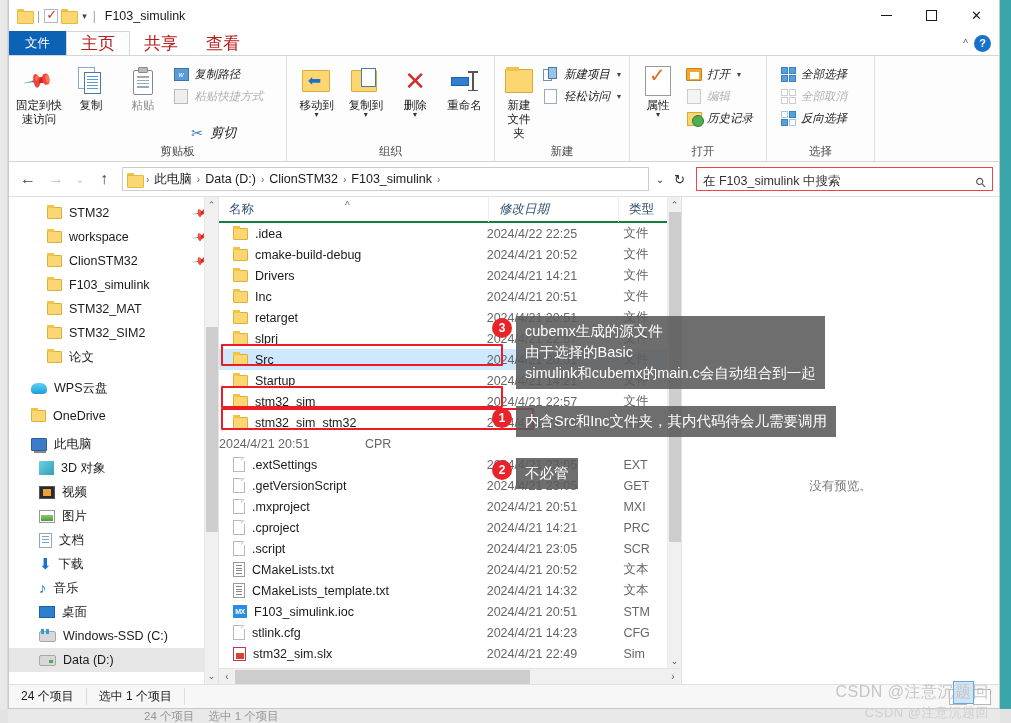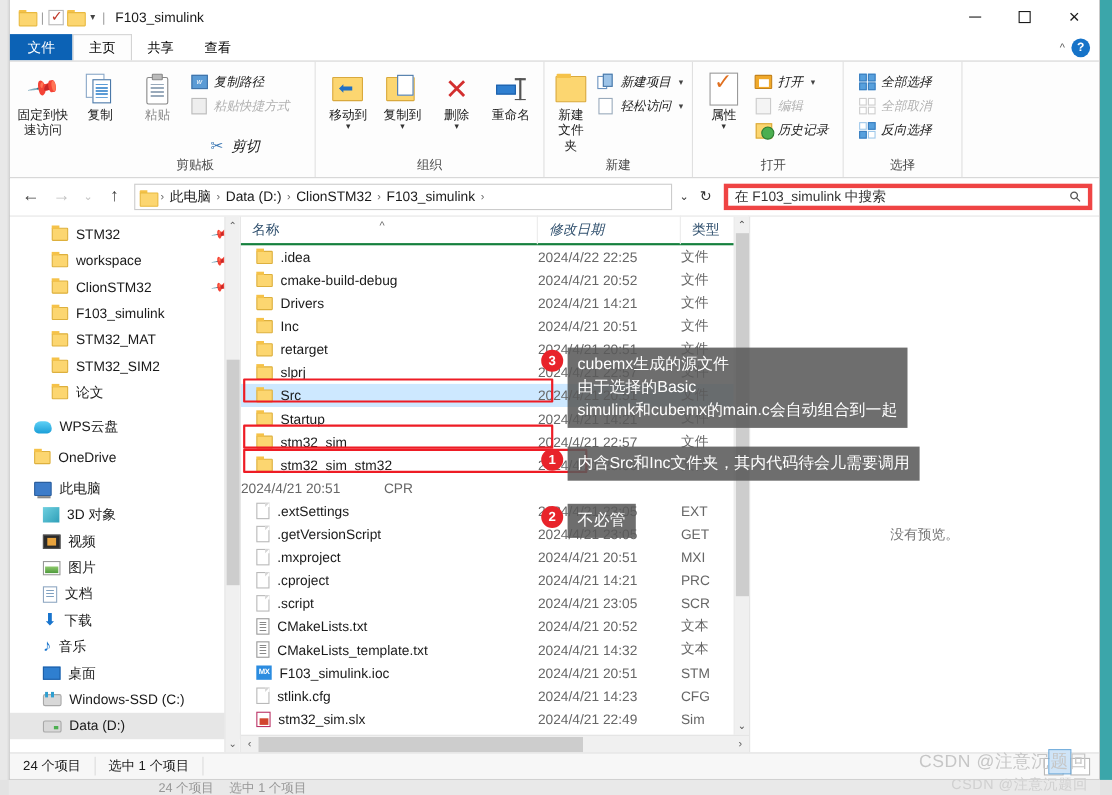--- a/index.html
+++ b/index.html
@@ -84,21 +84,21 @@
   .sq-min { width: 11px; height: 1px; background: #1a1a1a; }
   .sq-max { width: 11px; height: 11px; border: 1px solid #1a1a1a; }
 
   
   .tabstrip {
     height: 24px; display: flex; align-items: stretch;
     position: relative; background: #ffffff;
     flex: 0 0 auto;
   }
   .tab {
-    padding: 0 14px; font-size: 12px; color: #000000;
+    padding: 0 14px; font-size: 17px; color: #b91c1c;
     display: flex; align-items: center; cursor: default;
   }
   .tab.file {
     background: #0c62b5; color: #fff; font-size: 12.5px;
     padding: 0 16px;
   }
   .tab.active {
     background: #fdfdfd; border: 1px solid #d4d4d4; border-bottom: none;
   }
   .tabstrip-right {
@@ -250,22 +250,22 @@
   .crumbs { display: flex; align-items: center; flex: 1; overflow: hidden; }
   .crumb {
     font-size: 12.5px; color: #1a1a1a; padding: 0 4px; white-space: nowrap;
   }
   .crumb-sep { font-size: 10px; color: #666; padding: 0 1px; }
   .addr-ico { margin-right: 2px; }
   .addr-right { display: flex; align-items: center; gap: 0; }
   .addr-caret { font-size: 10px; color: #333; padding: 0 5px; }
   .refresh { font-size: 13px; color: #333; padding: 0 5px; }
   .searchbox {
-    width: 335px; height: 24px; border: 4px solid #ef4444; background: #fff;
-    display: flex; align-items: flex-start; padding: 0 6px; margin-left: 4px;
+    width: 297px; height: 24px; border: 1px solid #ef4444; background: #fff;
+    display: flex; align-items: flex-end; padding: 0 6px; margin-left: 4px;
     justify-content: space-between;
   }
   .searchbox .ph { font-size: 12.5px; color: #333; }
   .search-ico { font-size: 13px; color: #555; transform: rotate(-45deg); }
 
   
   .body {
     flex: 1; display: flex; min-height: 0;
     border-top: 1px solid #dedede;
   }
@@ -334,21 +334,21 @@
   .colhead .col { padding-left: 10px; height: 26px; line-height: 26px; border-right: 1px solid #ececec; }
   .col-name { width: 270px; position: relative; }
   .col-date { width: 130px; font-style: italic; }
   .col-type { width: 62px; }
   .sortmark {
     position: absolute; left: 126px; top: -3px; font-size: 10px; color: #666;
   }
   .rows { flex: 1; overflow: hidden; position: relative; }
   .row {
     height: 21px; display: flex; align-items: center; font-size: 12.5px;
-    color: #1a1a1a; position: relative;
+    color: #1a1a1a; position: relative; gap: 16px;
   }
   .row.sel { background: #cde8ff; }
   .row .c-name { width: 270px; display: flex; align-items: center; gap: 7px; padding-left: 14px; }
   .row .c-date { width: 130px; color: #666; }
   .row .c-type { width: 62px; color: #666; }
   .ficon { width: 15px; height: 12px; flex: 0 0 auto; position: relative; }
   .ficon.folder { background: #fcd670; border: 1px solid #ddb03d; border-radius: 1px; }
   .ficon.folder::before { content:""; position:absolute; left:-1px; top:-3px; width:7px; height:3px; background:#f5c249; }
   .ficon.file { width: 12px; height: 15px; background: #fff; border: 1px solid #b9b9b9; }
   .ficon.file::after { content:""; position:absolute; right:-1px; top:-1px; border-width:0 0 4px 4px;

